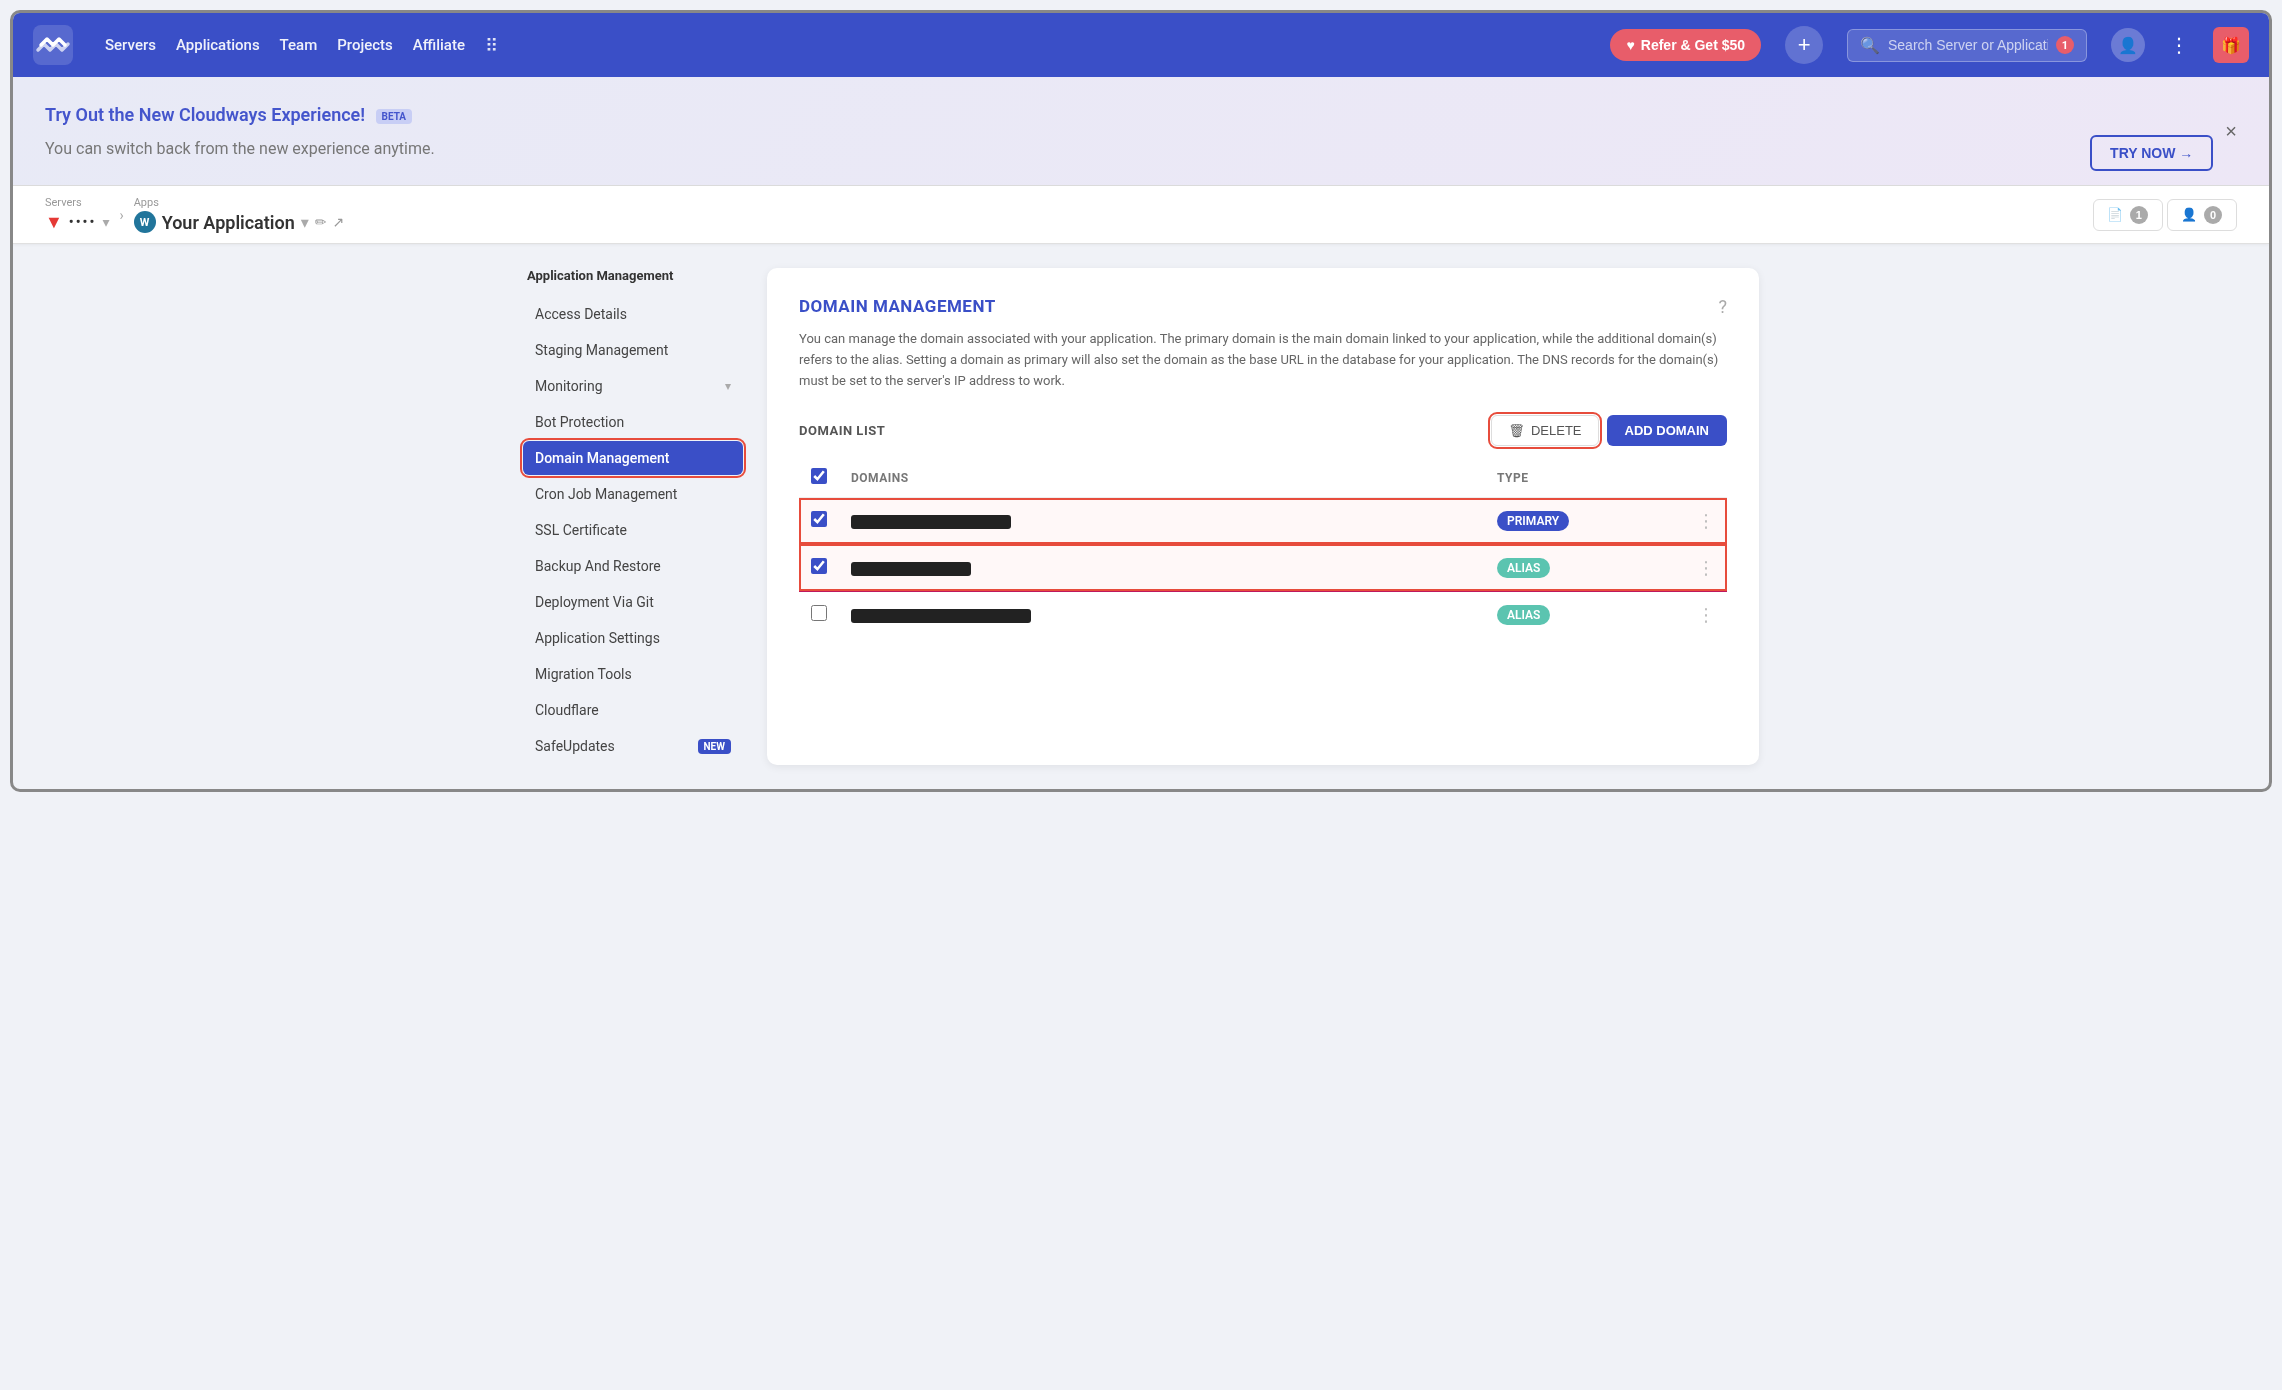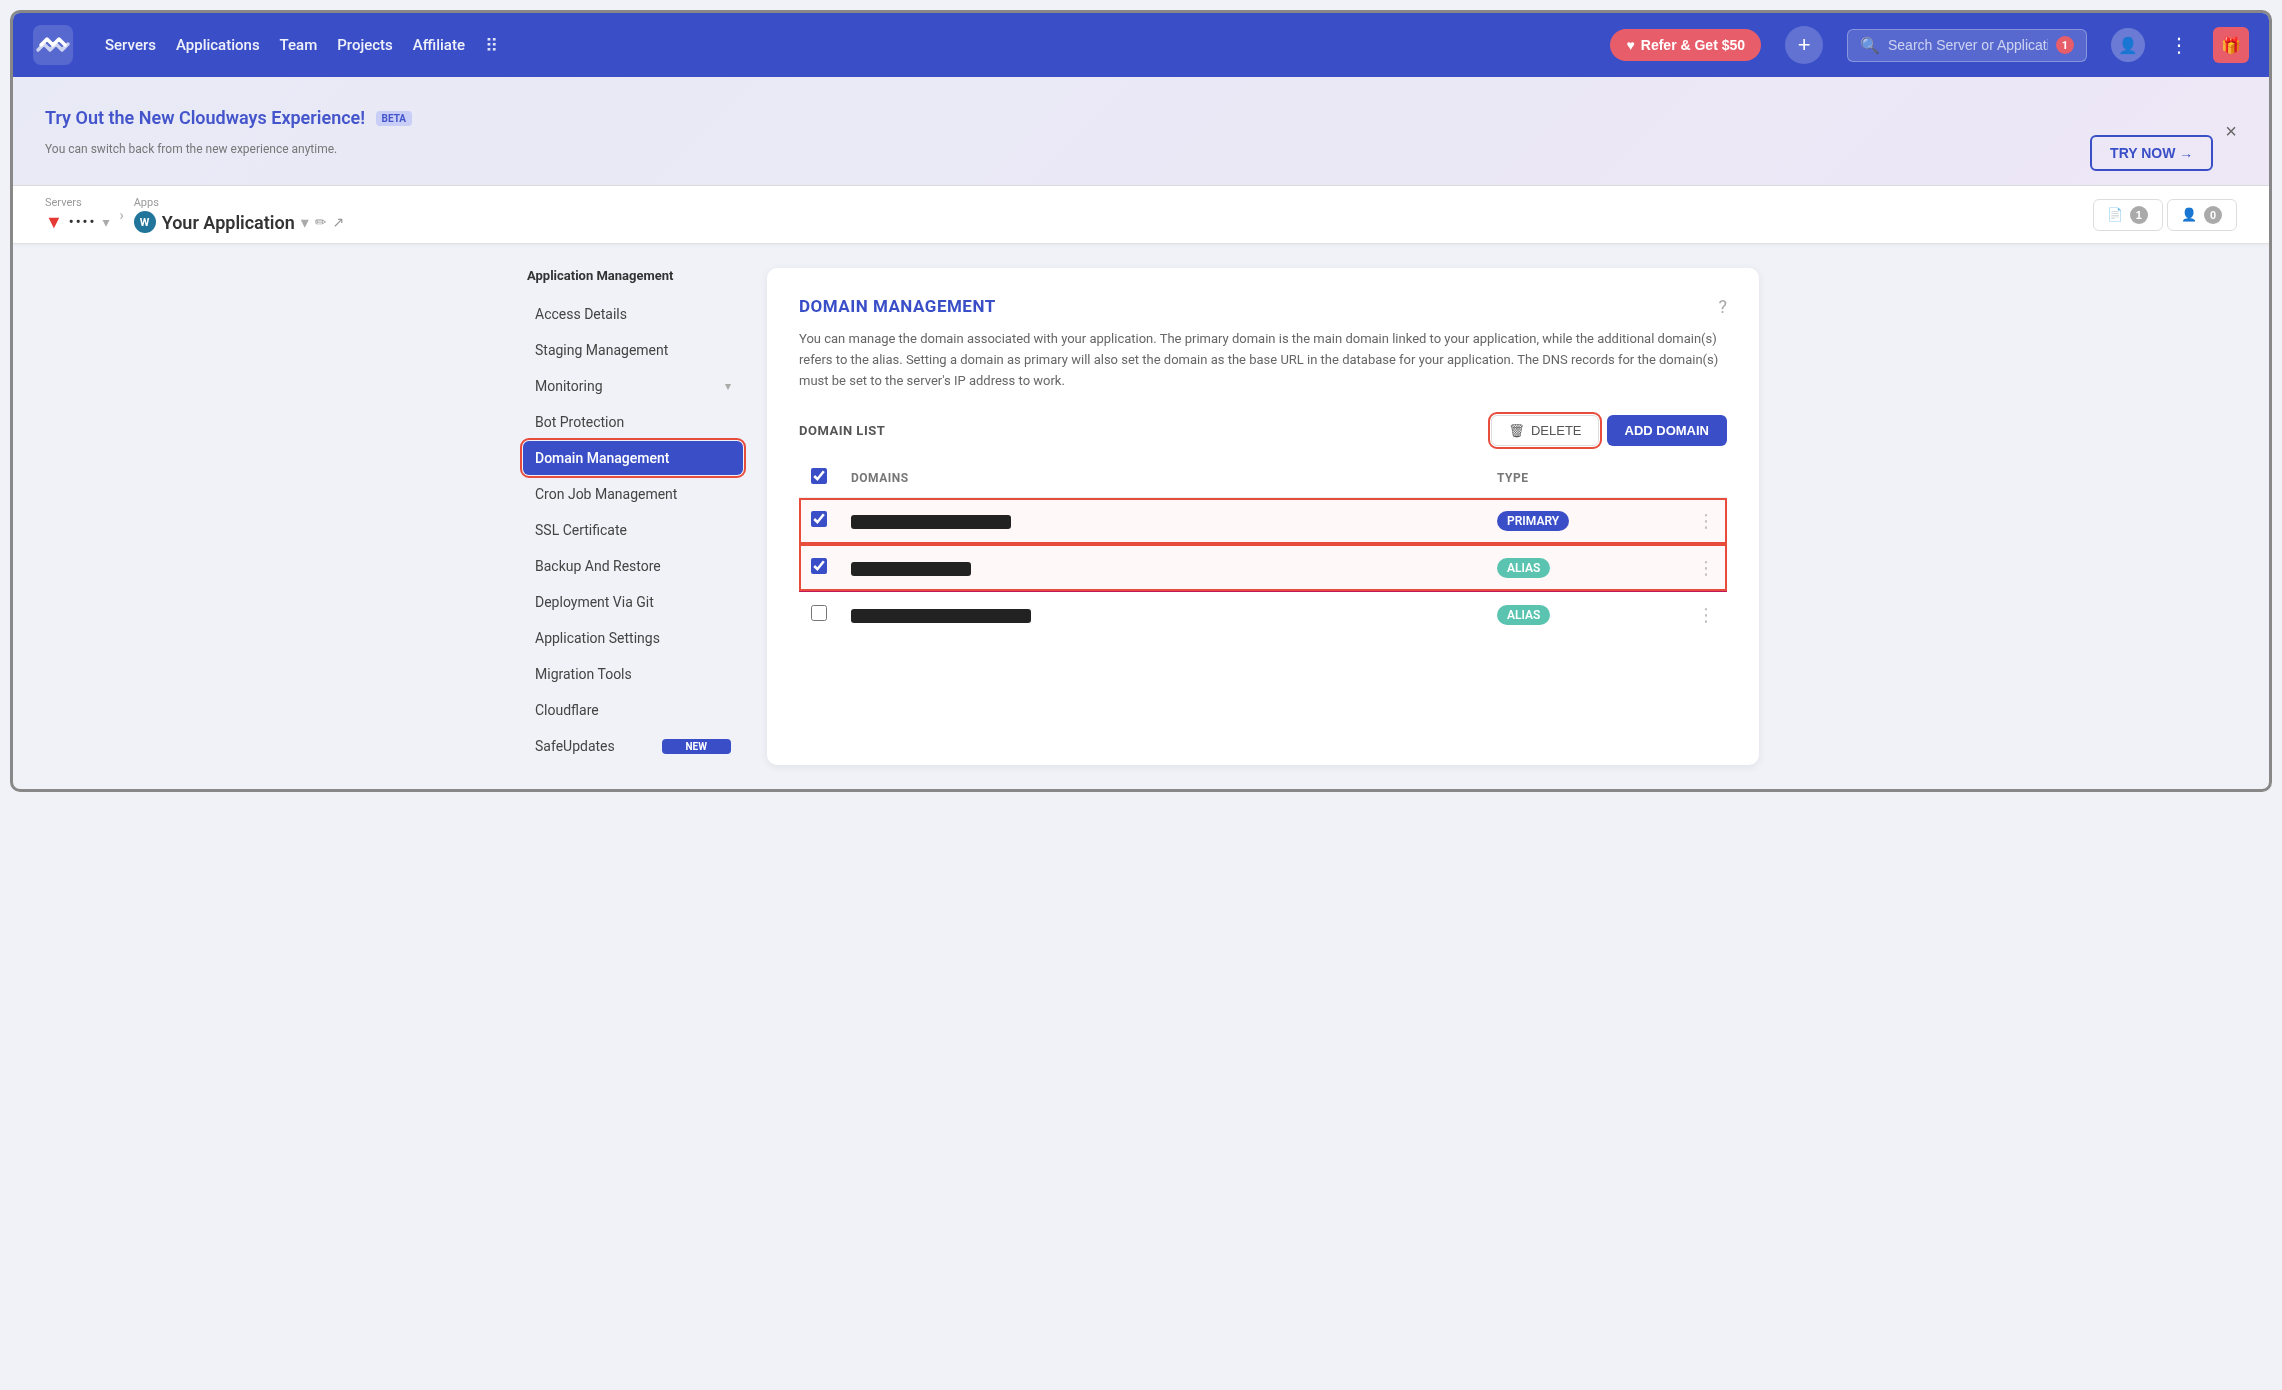--- a/index.html
+++ b/index.html
@@ -130,21 +130,21 @@
       display: inline-block;
       background: #c8cef5;
       color: #3a4fc7;
       font-size: 10px;
       font-weight: 700;
       padding: 2px 6px;
       border-radius: 4px;
       margin-left: 6px;
       vertical-align: middle;
     }
-    .banner-sub { font-size: 12px; color: #777; }
+    .banner-sub { font-size: 16px; color: #777; }
     .banner-actions { display: flex; align-items: center; gap: 12px; }
     .try-now-btn {
       border: 2px solid #3a4fc7;
       background: transparent;
       color: #3a4fc7;
       padding: 8px 18px;
       border-radius: 6px;
       font-size: 14px;
       font-weight: 600;
       cursor: pointer;
@@ -324,21 +324,21 @@
       width: 16px; height: 16px; cursor: pointer; accent-color: #3a4fc7;
     }
 
     
     .new-badge {
       display: inline-block;
       background: #3a4fc7;
       color: #fff;
       font-size: 10px;
       font-weight: 700;
-      padding: 2px 24px;
+      padding: 2px 6px;
       border-radius: 4px;
       margin-left: 6px;
       vertical-align: middle;
     }
 
     .outer-border {
       border: 3px solid #888;
       border-radius: 10px;
       overflow: hidden;
       margin: 10px;

